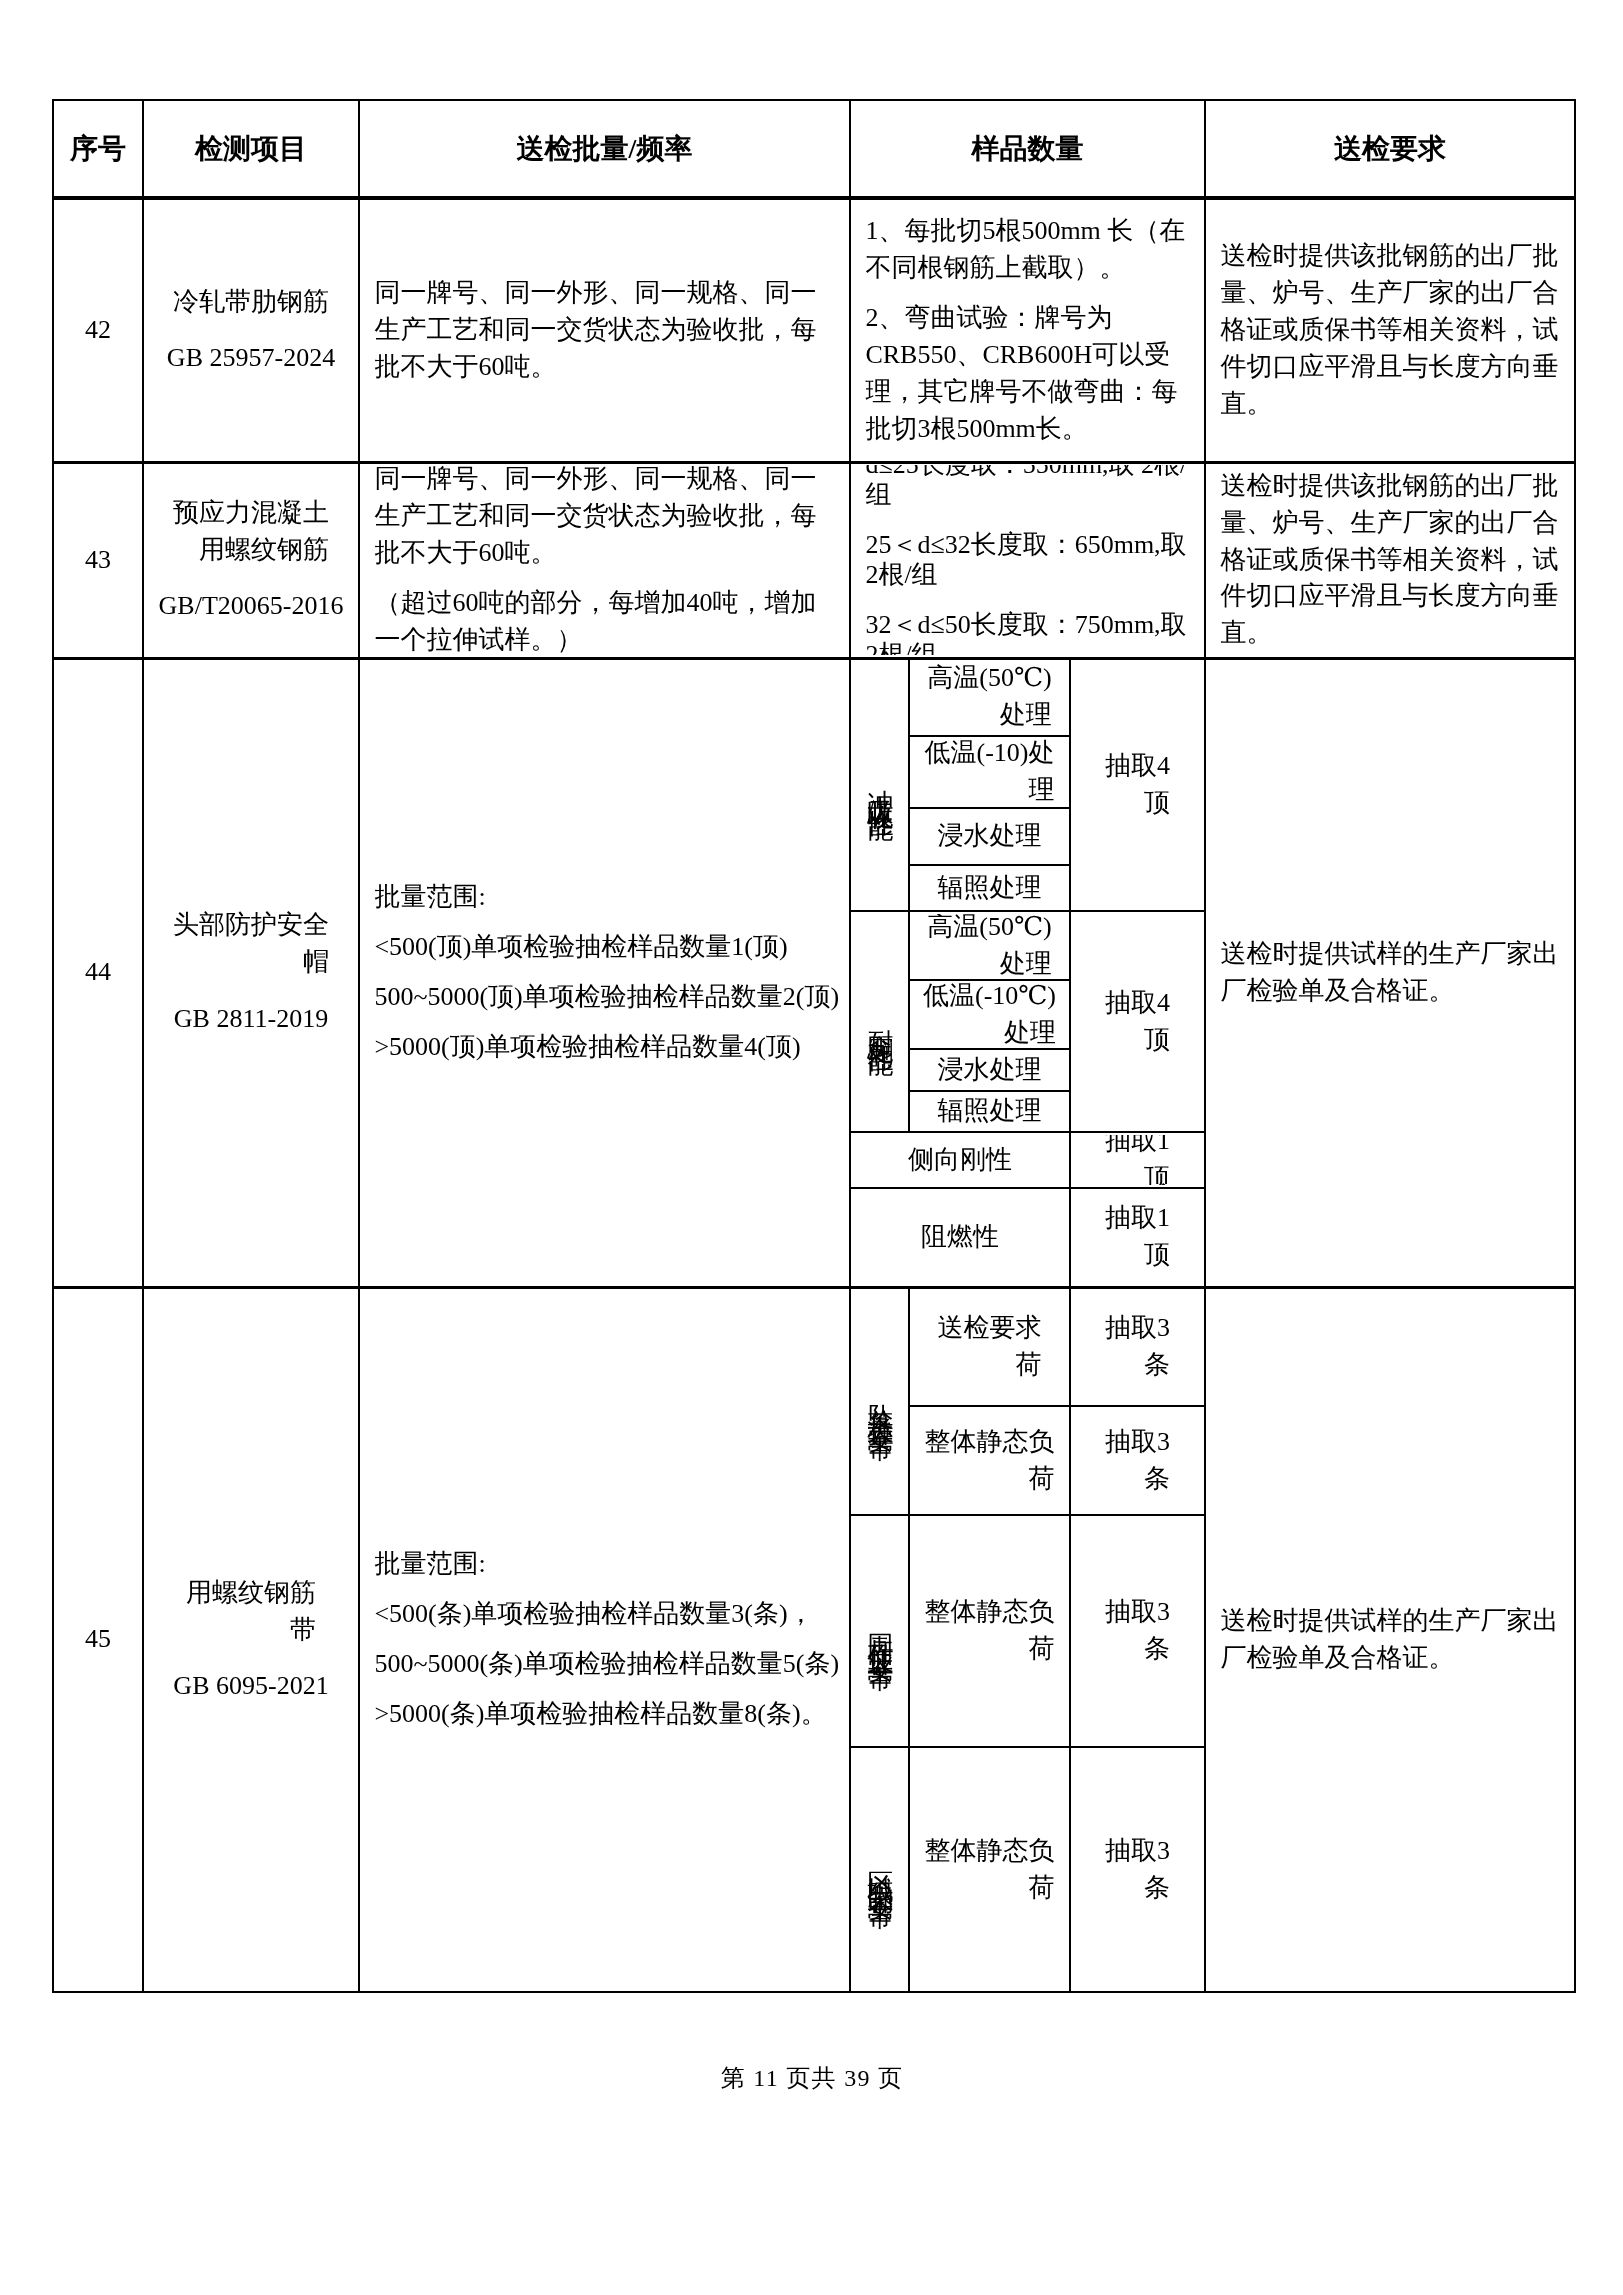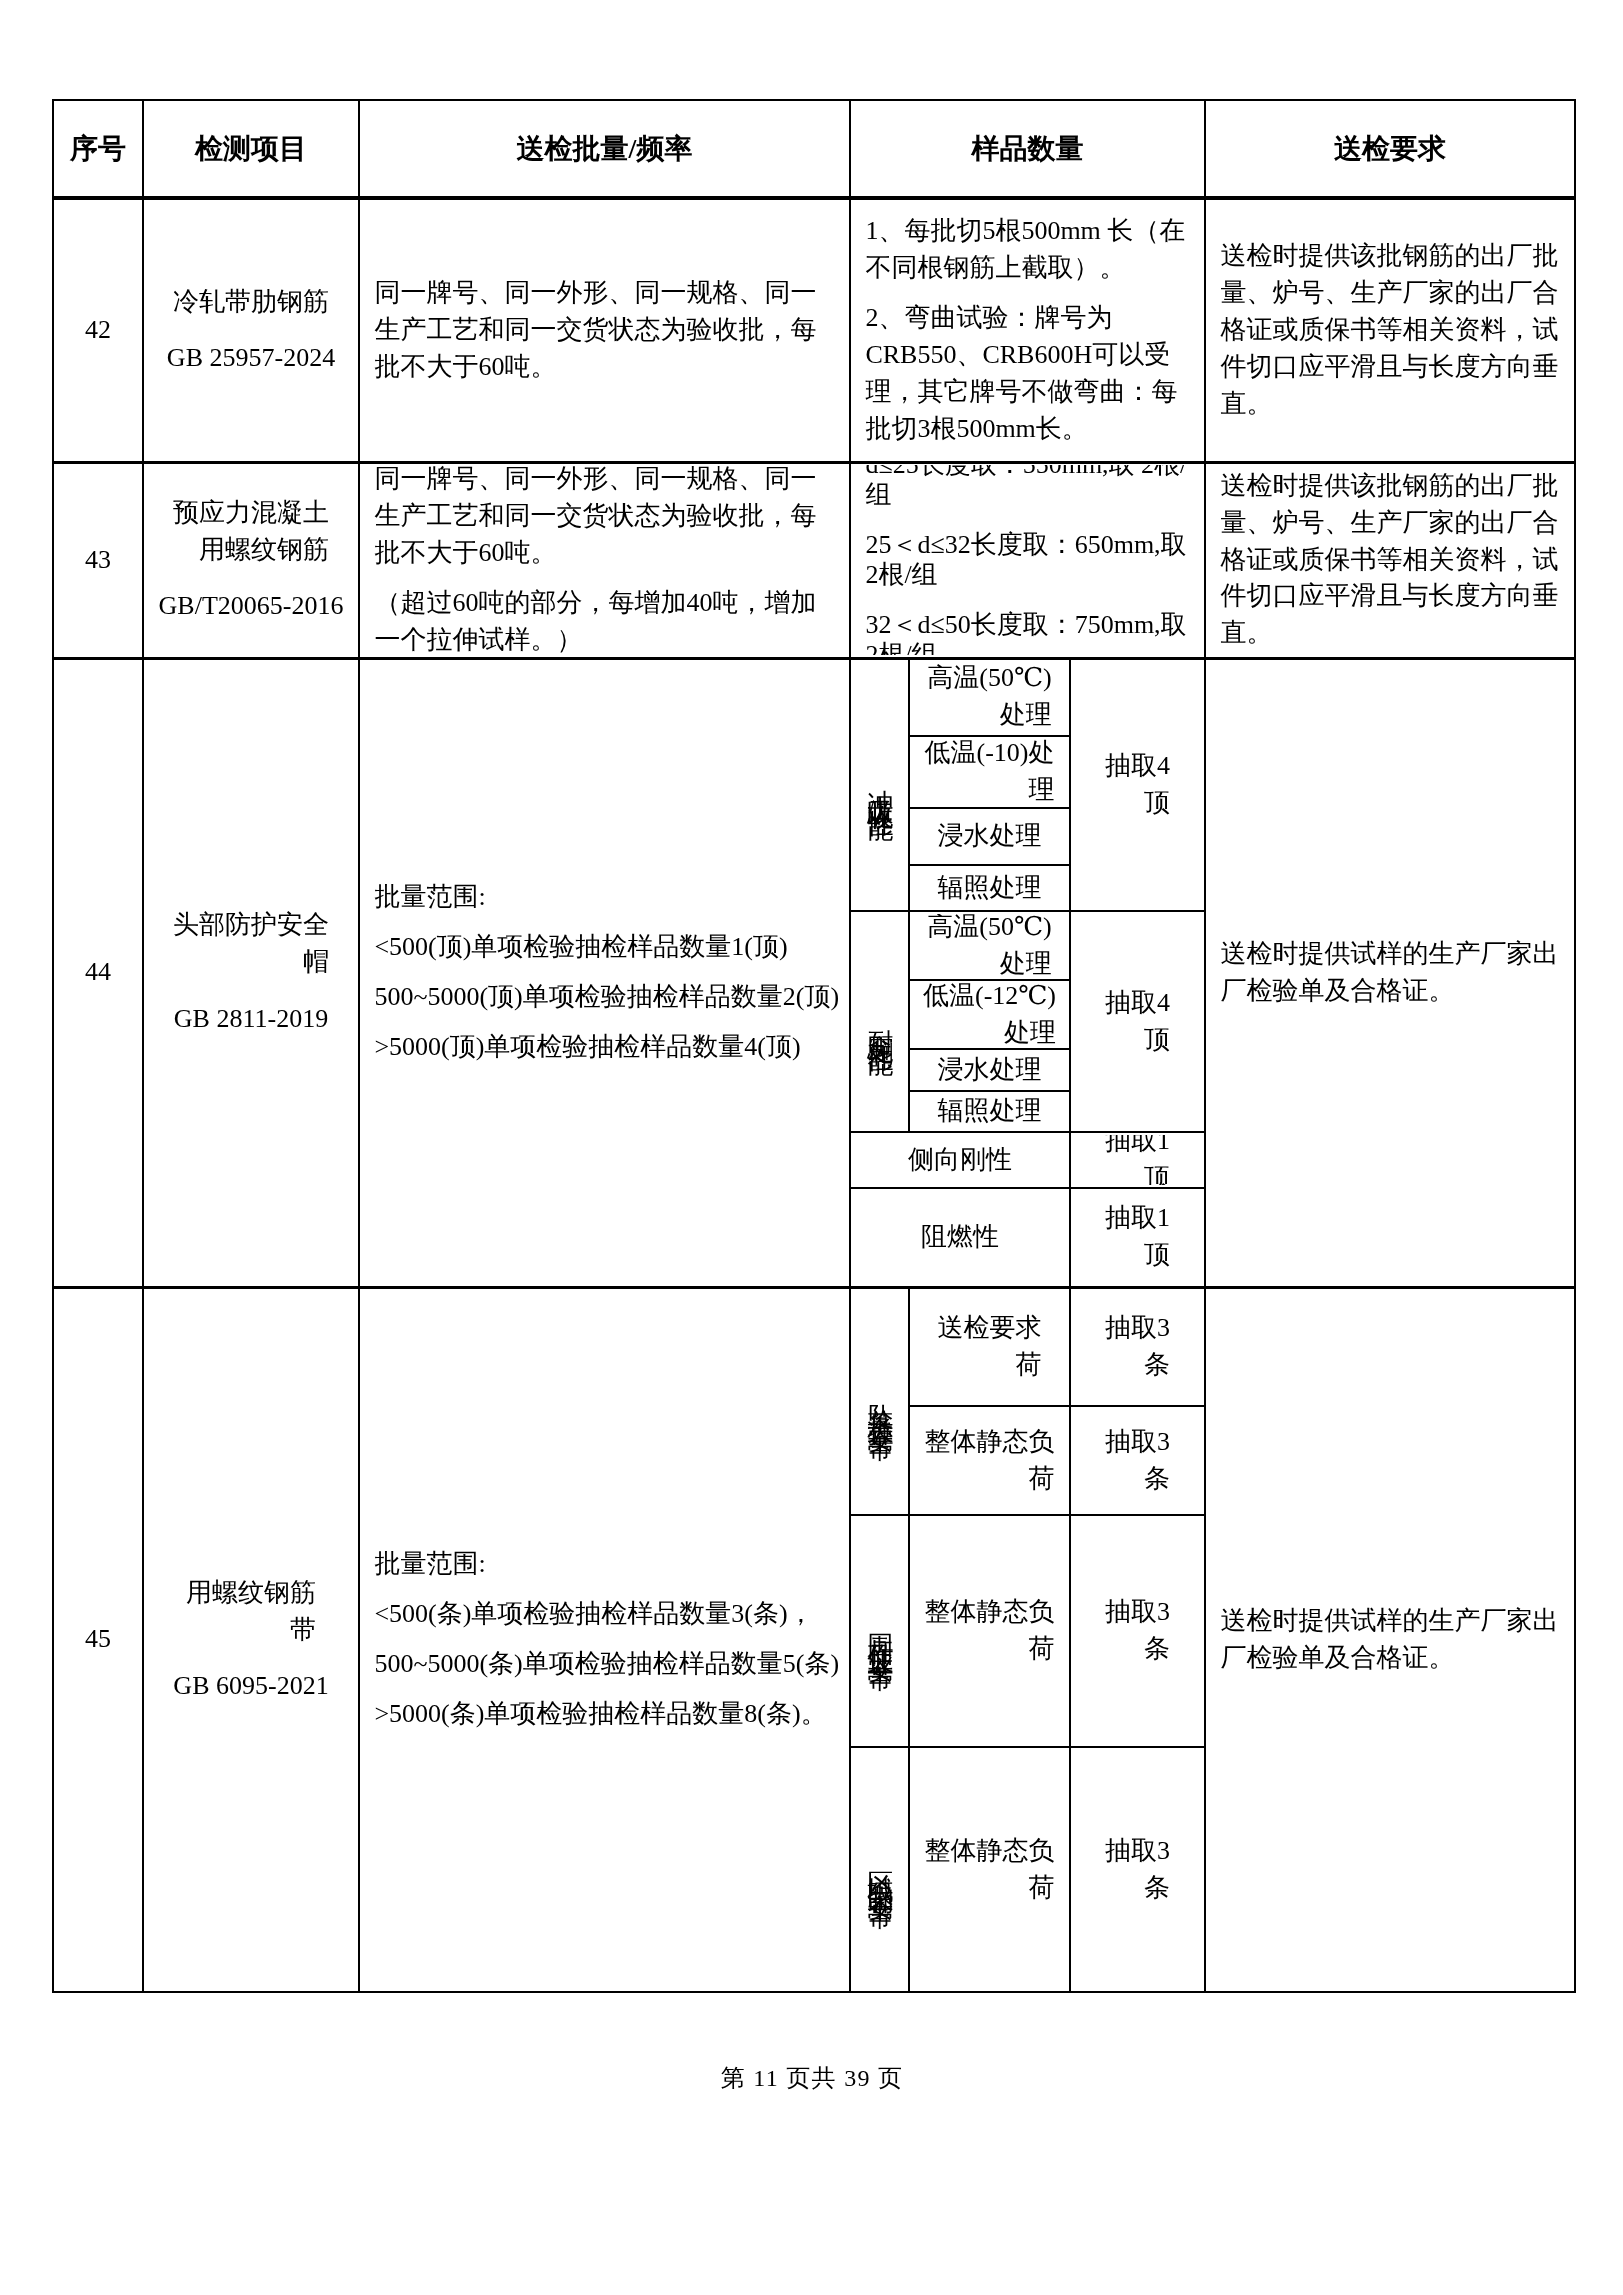--- a/index.html
+++ b/index.html
@@ -198,21 +198,21 @@
             <div class="cin cc pre" style="height:63px">高温(50℃)
 处理</div>
           </td>
       <td rowspan="4">
             <div class="cin cc pre" style="height:215px">抽取4
 顶</div>
           </td>
     </tr>
     <tr style="height:69px">
       <td>
-            <div class="cin cc pre" style="height:63px">低温(-12℃)
+            <div class="cin cc pre" style="height:63px">低温(-10℃)
 处理</div>
           </td>
     </tr>
     <tr style="height:42px">
       <td>
             <div class="cin cc pre" style="height:37px">浸水处理</div>
           </td>
     </tr>
     <tr style="height:41px">
       <td>

